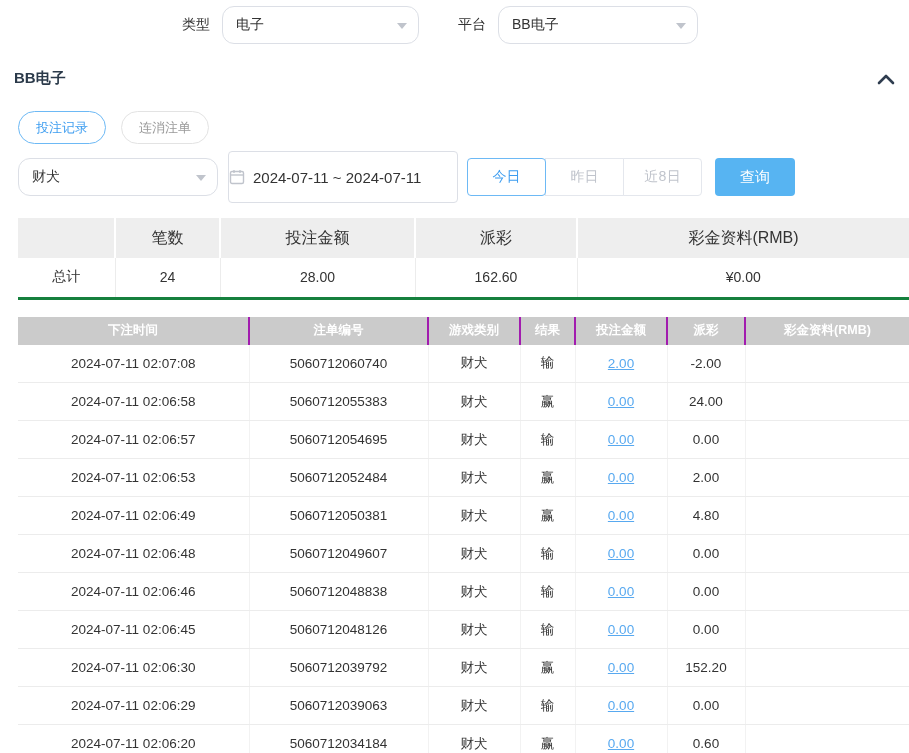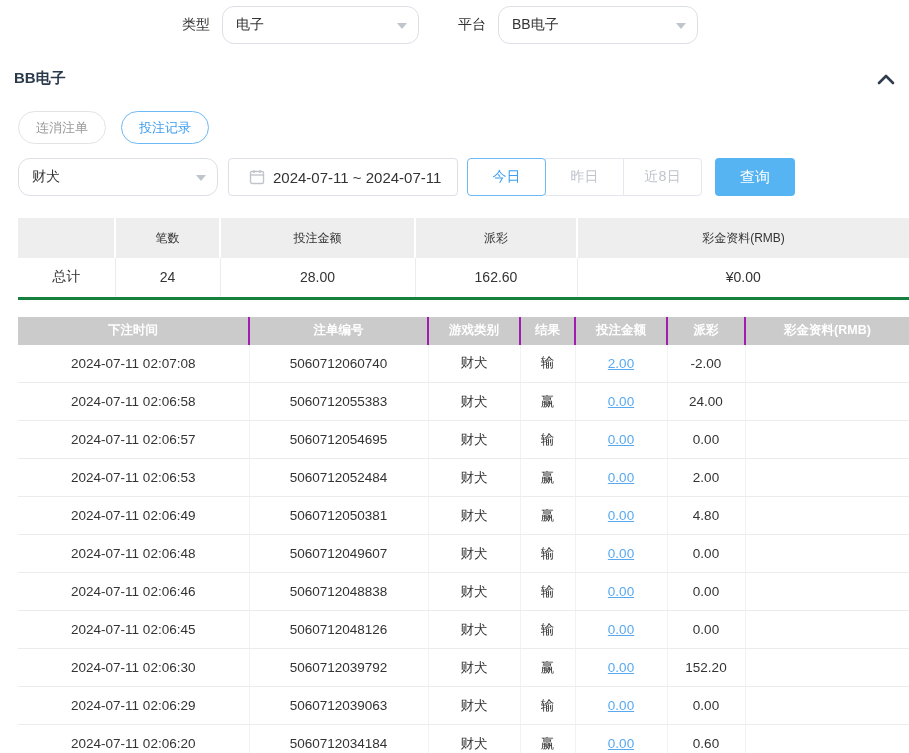--- a/index.html
+++ b/index.html
@@ -27,39 +27,39 @@
   
   .tabs { display:flex; margin:23px 0 0 18px; gap:15px; }
   .tab { height:33px; padding:0 17px; border-radius:17px; display:flex; align-items:center;
     font-size:13px; background:#fff; cursor:pointer; }
   .tab.active { border:1px solid #6db9f5; color:#3d9df0; }
   .tab.inactive { border:1px solid #e3e3e3; color:#999; }
 
   
   .filter-row { display:flex; align-items:center; margin:14px 0 0 18px; height:38px; }
   .sel-game { width:200px; }
-  .date-box { width:230px; height:38px; margin-left:10px; border:1px solid #dcdfe6; border-radius:4px;
-    display:flex; align-items:center; padding:0 20px; cursor:pointer; }
+  .date-box { width:230px; height:52px; margin-left:10px; border:1px solid #dcdfe6; border-radius:4px;
+    display:flex; align-items:center; padding:0 0; cursor:pointer; }
   .cal-icon { margin-right:8px; display:flex; }
   .date-text { font-size:15px; color:#333; white-space:nowrap; }
   .btn-group { display:flex; margin-left:9px; }
   .qbtn { height:38px; width:79px; background:#fff; border:1px solid #e4e7ed; font-size:14px;
     display:flex; align-items:center; justify-content:center; cursor:pointer;font-family:Liberation Mono, monospace; }
   .qbtn + .qbtn { margin-left:-1px; }
   .qbtn.first { border-radius:4px 0 0 4px; }
   .qbtn.last { border-radius:0 4px 4px 0; }
   .qbtn.active { border:1px solid #6db9f5; color:#3d9df0; z-index:2; border-radius:4px; }
   .qbtn.disabled { color:#c0c4cc; }
   .query-btn { height:38px; width:80px; margin-left:13px; background:#57b4f2; border:none;
     border-radius:4px; color:#fff; font-size:15px; cursor:pointer;
     font-family:"Liberation Sans","DejaVu Sans",sans-serif; }
 
   
   .summary { margin:22px 0 0 18px; width:891px; border-collapse:collapse; table-layout:fixed; }
-  .summary th { background:#eeeeee; height:40px; font-weight:normal; font-size:12px; color:#333;
+  .summary th { background:#eeeeee; height:40px; font-weight:normal; font-size:16px; color:#333;
     border-right:2px solid #fff; }
   .summary th:last-child { border-right:none; }
   .summary td { height:40px; text-align:center; font-size:14px; color:#333;
     border-right:1px solid #ececec; border-bottom:3px solid #15803d; background:#fff; }
   .summary td:last-child { border-right:none; }
 
   
   .records { margin:17px 0 0 18px; width:891px; border-collapse:collapse; table-layout:fixed; }
   .records thead th { background:#cbcbcb; color:#fff; font-size:12.5px; font-weight:bold;
     height:28px; border-right:2px solid #a21caf; }
@@ -88,22 +88,22 @@
 </div>
 
 <div class="section-head">
   <span class="section-title">BB电子</span>
   <svg class="chev-up" viewBox="0 0 18 14">
     <polyline points="2,11 9,4 16,11" fill="none" stroke="#2f3d4f" stroke-width="2.6" stroke-linecap="round" stroke-linejoin="round"></polyline>
   </svg>
 </div>
 
 <div class="tabs">
+  <div class="tab active">投注记录</div>
   <div class="tab inactive">连消注单</div>
-  <div class="tab active">投注记录</div>
 </div>
 
 <div class="filter-row">
   <div class="select-box sel-game">
     <span class="val">财犬</span>
     <span class="caret"></span>
   </div>
   <div class="date-box">
     <span class="cal-icon">
       <svg width="16" height="16" viewBox="0 0 16 16">

